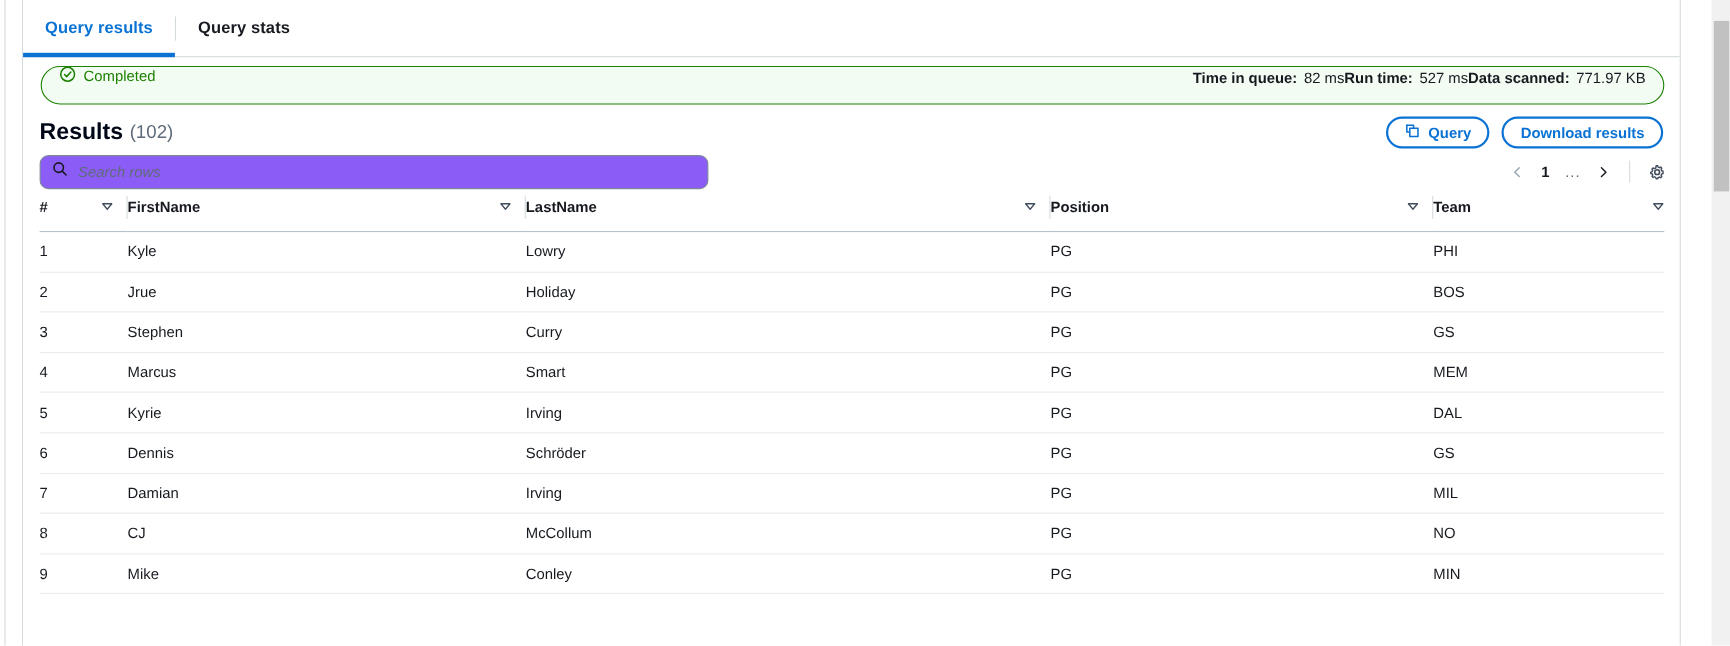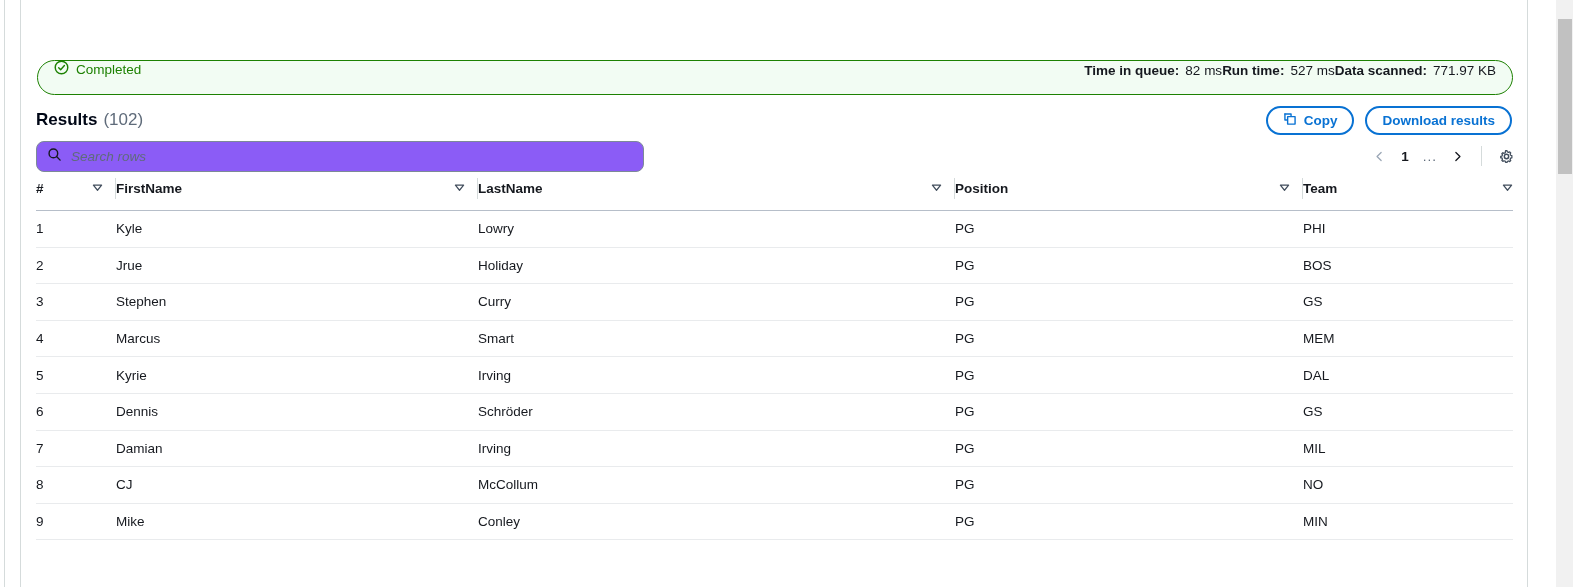--- a/index.html
+++ b/index.html
@@ -112,21 +112,21 @@
   .results-header {
     position: absolute;
     left: 0; top: 104px;
     width: 1507px;
     height: 32px;
     display: flex;
     align-items: center;
     padding: 0 16px 0 15px;
   }
   .results-title {
-    font-size: 17px;
+    font-size: 21px;
     font-weight: bold;
     color: #000716;
     white-space: nowrap;
   }
   .results-count {
     font-size: 17px;
     font-weight: normal;
     color: #5f6b7a;
     margin-left: 6px;
   }
@@ -312,20 +312,29 @@
 </head>
 <body>
 
 <div id="root">
 
   <div class="gutter-rail-a"></div>
   <div class="gutter-rail-b"></div>
 
   <div class="panel">
 
+    <div class="tabs">
+      <div class="tab active">
+        <span>Query results</span>
+      </div>
+      <div class="tab-sep"></div>
+      <div class="tab inactive">
+        <span>Query stats</span>
+      </div>
+    </div>
 
     <div class="status-bar">
       <div class="status-left">
         <span class="check-icon">
           <svg width="15" height="15" viewBox="0 0 16 16">
             <circle cx="8" cy="8" r="6.7" fill="none" stroke="#1d8102" stroke-width="1.5"></circle>
             <path d="M5 8.2 L7.1 10.3 L11.1 5.9" fill="none" stroke="#1d8102" stroke-width="1.5" stroke-linecap="round" stroke-linejoin="round"></path>
           </svg>
         </span>
         <span>Completed</span>
@@ -351,21 +360,21 @@
       <span class="results-count">(102)</span>
       <div class="header-actions">
         <button class="btn">
           <span class="copy-icon">
             <svg width="14" height="14" viewBox="0 0 16 16">
               <path d="M2.2 2.2 H9.2 V4.4" fill="none" stroke="#0972d3" stroke-width="1.6" stroke-linecap="round" stroke-linejoin="round"></path>
               <path d="M2.2 2.2 V9.2 H4.4" fill="none" stroke="#0972d3" stroke-width="1.6" stroke-linecap="round" stroke-linejoin="round"></path>
               <rect x="5.3" y="5.3" width="8.5" height="8.5" fill="none" stroke="#0972d3" stroke-width="1.6" stroke-linejoin="round"></rect>
             </svg>
           </span>
-          <span>Copy</span>
+          <span>Query</span>
         </button>
         <button class="btn">
           <span>Download results</span>
         </button>
       </div>
     </div>
 
     <div class="tools-row">
       <div class="search-box">
         <span class="search-icon">

